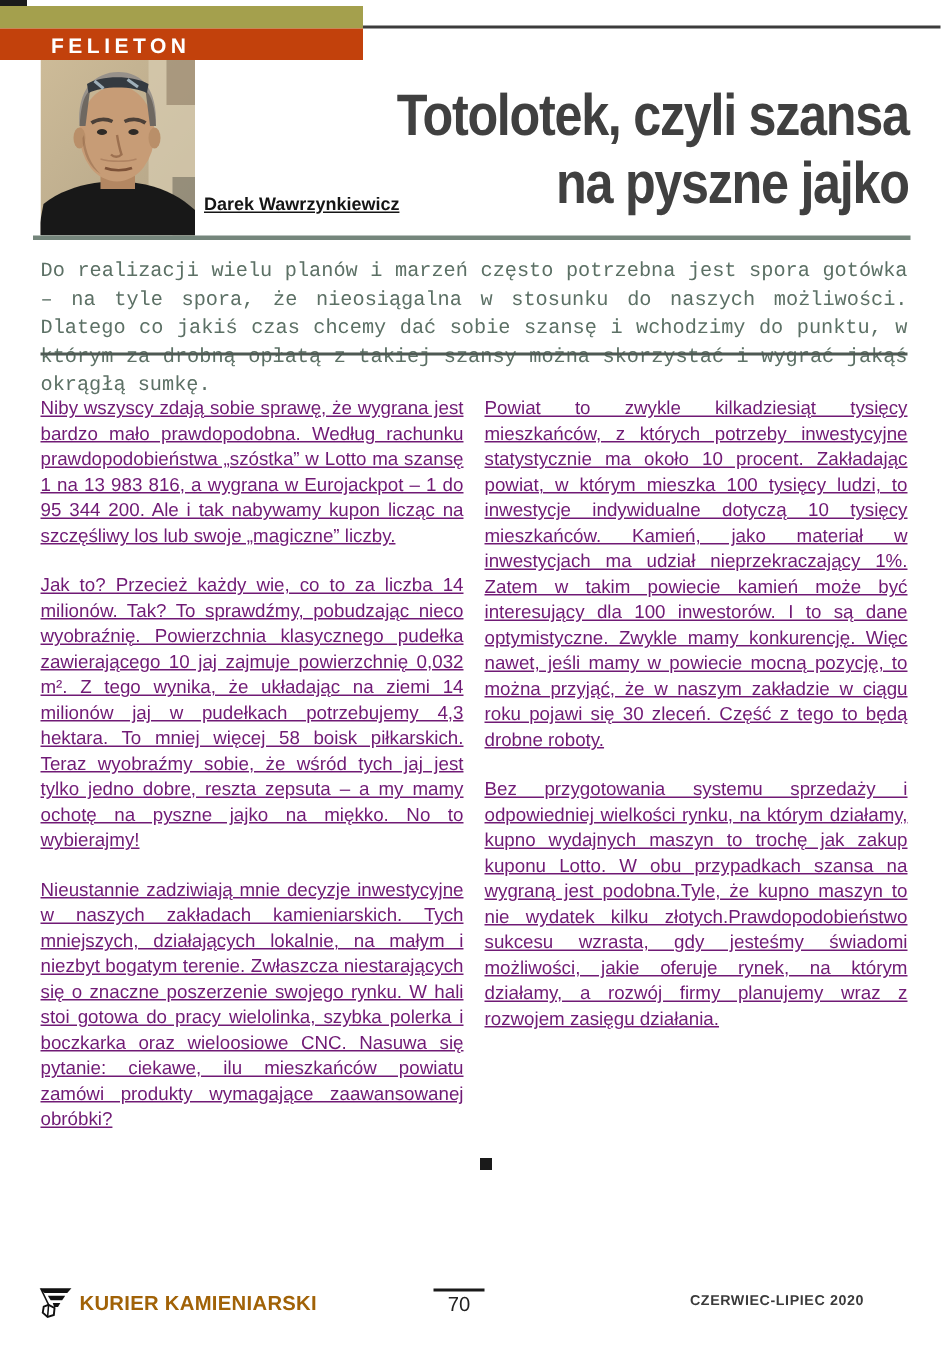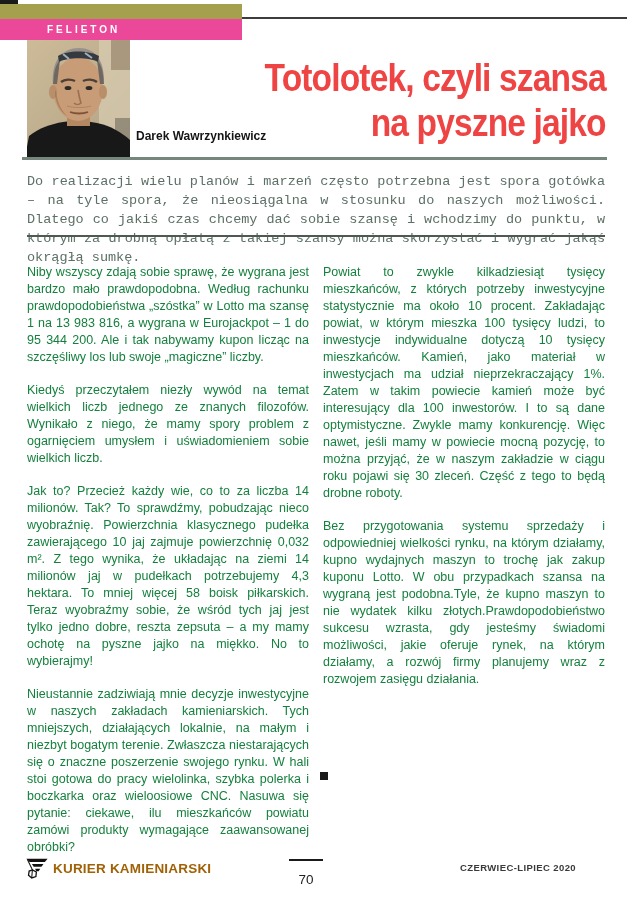--- a/index.html
+++ b/index.html
@@ -5,56 +5,56 @@
   html,body{margin:0;padding:0;background:#ffffff;}
   .page{
     position:relative;width:632px;height:900px;background:#ffffff;overflow:hidden;
     font-family:"Liberation Sans",sans-serif;-webkit-font-smoothing:antialiased;
   }
   
   .top-black-sliver{position:absolute;left:0;top:0;width:18px;height:4px;background:#1b1b1b;}
   .olive-bar{position:absolute;left:0;top:4px;width:242px;height:15px;background:#a4a04d;}
   .top-rule{position:absolute;left:242px;top:17px;width:385px;height:2px;background:#3c3c3c;}
   .felieton-bar{
-    position:absolute;left:0;top:19px;width:242px;height:21px;background:#ec4899;
-    color:#ffffff;font-size:10px;font-weight:bold;letter-spacing:3px;
-    display:flex;align-items:center;padding-left:47px;box-sizing:border-box;
+    position:absolute;left:0;top:19px;width:242px;height:21px;background:#c2410c;
+    color:#ffffff;font-size:14px;font-weight:bold;letter-spacing:3px;
+    display:flex;align-items:center;padding-left:34px;box-sizing:border-box;
   }
   
   .photo{position:absolute;left:27px;top:40px;width:103px;height:117px;}
   .photo svg{display:block;width:103px;height:117px;}
   
-  .author{position:absolute;left:136px;top:129px;font-size:12px;font-weight:bold;color:#151515;}
+  .author{position:absolute;left:136px;top:129px;font-size:12px;font-weight:bold;color:#151515;text-decoration:underline;}
   
-  .title{position:absolute;right:26px;top:55px;text-align:right;color:#ef4444;}
+  .title{position:absolute;right:26px;top:55px;text-align:right;color:#404040;}
   .title-line{
     white-space:nowrap;font-weight:bold;font-size:39px;line-height:45px;letter-spacing:-1px;
     transform:scaleX(0.86);transform-origin:100% 50%;
   }
   .photo-rule{position:absolute;left:22px;top:157px;width:585px;height:3px;background:#75867c;}
   
   .lead{
     position:absolute;left:27px;top:172px;width:578px;
     color:#5c7065;font-size:13.5px;line-height:19px;text-align:justify;font-weight:500;font-family:Liberation Mono, monospace;
   }
   .dark-rule{position:absolute;left:27px;top:235px;width:578px;height:2px;background:#4e5953;}
   
   .columns{position:absolute;left:27px;top:264px;width:578px;display:flex;gap:14px;}
   .col{width:282px;}
   .col p{
-    margin:0 0 16px 0;color:#15803d;font-size:12.5px;line-height:17px;text-align:justify;
+    margin:0 0 16px 0;color:#701a75;font-size:12.5px;line-height:17px;text-align:justify;text-decoration:underline;
   }
   .end-square{position:absolute;left:320px;top:772px;width:8px;height:8px;background:#1a1a1a;}
   
   .footer-logo{position:absolute;left:25px;top:857px;display:flex;align-items:center;gap:4px;}
   .footer-logo svg{display:block;width:24px;height:23px;}
   .footer-logo .pub-name{font-size:13.5px;font-weight:bold;letter-spacing:0.2px;color:#a16207;}
   .page-num{
     position:absolute;left:289px;top:859px;width:34px;text-align:center;
-    border-top:2px solid #1a1a1a;padding-top:11px;font-size:13.5px;color:#222222;
+    border-top:2px solid #1a1a1a;padding-top:1px;font-size:13.5px;color:#222222;
   }
   .issue-date{
     position:absolute;right:56px;top:862px;font-size:9.5px;font-weight:bold;
     letter-spacing:0.4px;color:#3a3a3a;
   }
 </style>
 </head>
 <body>
 
 <div class="page">
@@ -120,21 +120,20 @@
 
   <div class="photo-rule"></div>
 
   <div class="lead">Do realizacji wielu planów i marzeń często potrzebna jest spora gotówka – na tyle spora, że nieosiągalna w stosunku do naszych możliwości. Dlatego co jakiś czas chcemy dać sobie szansę i wchodzimy do punktu, w którym za drobną opłatą z takiej szansy można skorzystać i wygrać jakąś okrągłą sumkę.</div>
 
   <div class="dark-rule"></div>
 
   <div class="columns">
     <div class="col">
       <p>Niby wszyscy zdają sobie sprawę, że wygrana jest bardzo mało prawdopodobna. Według rachunku prawdopodobieństwa „szóstka” w Lotto ma szansę 1 na 13 983 816, a wygrana w Eurojackpot – 1 do 95 344 200. Ale i tak nabywamy kupon licząc na szczęśliwy los lub swoje „magiczne” liczby.</p>
-      <p>Kiedyś przeczytałem niezły wywód na temat wielkich liczb jednego ze znanych filozofów. Wynikało z niego, że mamy spory problem z ogarnięciem umysłem i uświadomieniem sobie wielkich liczb.</p>
       <p>Jak to? Przecież każdy wie, co to za liczba 14 milionów. Tak? To sprawdźmy, pobudzając nieco wyobraźnię. Powierzchnia klasycznego pudełka zawierającego 10 jaj zajmuje powierzchnię 0,032 m². Z tego wynika, że układając na ziemi 14 milionów jaj w pudełkach potrzebujemy 4,3 hektara. To mniej więcej 58 boisk piłkarskich. Teraz wyobraźmy sobie, że wśród tych jaj jest tylko jedno dobre, reszta zepsuta – a my mamy ochotę na pyszne jajko na miękko. No to wybierajmy!</p>
       <p>Nieustannie zadziwiają mnie decyzje inwestycyjne w naszych zakładach kamieniarskich. Tych mniejszych, działających lokalnie, na małym i niezbyt bogatym terenie. Zwłaszcza niestarających się o znaczne poszerzenie swojego rynku. W hali stoi gotowa do pracy wielolinka, szybka polerka i boczkarka oraz wieloosiowe CNC. Nasuwa się pytanie: ciekawe, ilu mieszkańców powiatu zamówi produkty wymagające zaawansowanej obróbki?</p>
     </div>
     <div class="col">
       <p>Powiat to zwykle kilkadziesiąt tysięcy mieszkańców, z których potrzeby inwestycyjne statystycznie ma około 10 procent. Zakładając powiat, w którym mieszka 100 tysięcy ludzi, to inwestycje indywidualne dotyczą 10 tysięcy mieszkańców. Kamień, jako materiał w inwestycjach ma udział nieprzekraczający 1%. Zatem w takim powiecie kamień może być interesujący dla 100 inwestorów. I to są dane optymistyczne. Zwykle mamy konkurencję. Więc nawet, jeśli mamy w powiecie mocną pozycję, to można przyjąć, że w naszym zakładzie w ciągu roku pojawi się 30 zleceń. Część z tego to będą drobne roboty.</p>
       <p>Bez przygotowania systemu sprzedaży i odpowiedniej wielkości rynku, na którym działamy, kupno wydajnych maszyn to trochę jak zakup kuponu Lotto. W obu przypadkach szansa na wygraną jest podobna.Tyle, że kupno maszyn to nie wydatek kilku złotych.Prawdopodobieństwo sukcesu wzrasta, gdy jesteśmy świadomi możliwości, jakie oferuje rynek, na którym działamy, a rozwój firmy planujemy wraz z rozwojem zasięgu działania.</p>
 
     </div>
   </div>
 

